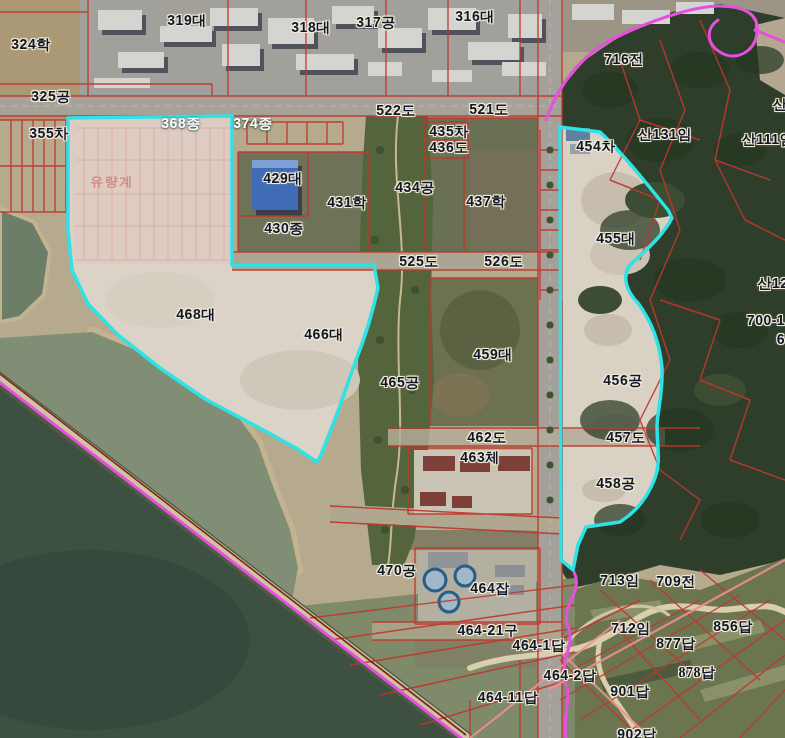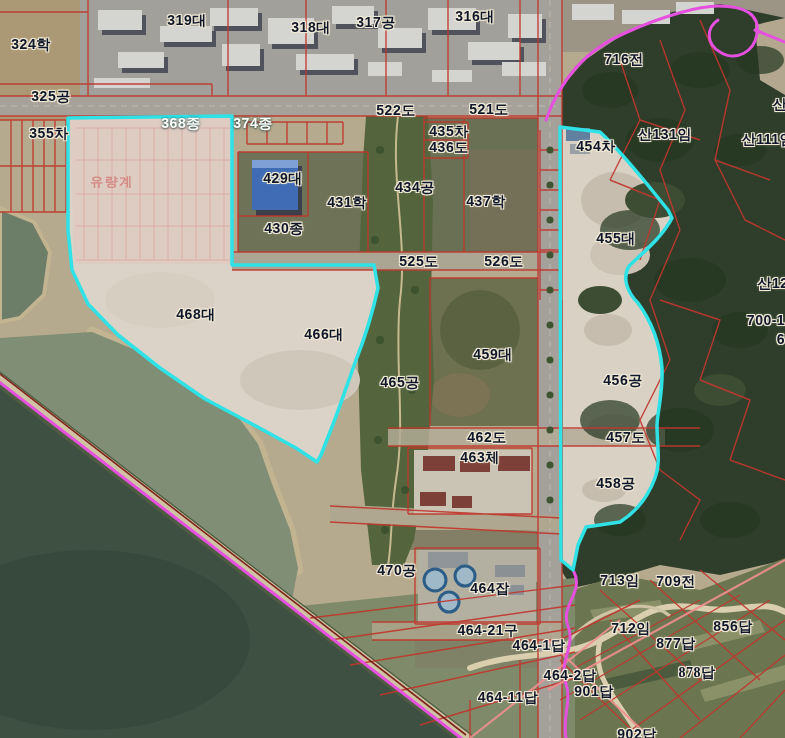--- a/index.html
+++ b/index.html
@@ -313,17 +313,17 @@
       <span class="lbl" style="left: 620px; top: 580px;">713임</span>
       <span class="lbl" style="left: 676px; top: 581px;">709전</span>
       <span class="lbl" style="left: 490px; top: 588px;">464잡</span>
       <span class="lbl" style="left: 733px; top: 626px;">856답</span>
       <span class="lbl" style="left: 631px; top: 628px; text-align: center;">712임</span>
       <span class="lbl" style="left: 488px; top: 630px;">464-21구</span>
       <span class="lbl" style="left: 676px; top: 643px;">877답</span>
       <span class="lbl" style="left: 539px; top: 645px;">464-1답</span>
       <span class="lbl" style="left: 697px; top: 673px; font-family: Liberation Serif, serif;">878답</span>
       <span class="lbl" style="left: 570px; top: 675px;">464-2답</span>
-      <span class="lbl" style="left: 588px; top: 691px; padding-left: 12px;">901답</span>
+      <span class="lbl" style="left: 624px; top: 691px; padding-left: 12px;">901답</span>
       <span class="lbl" style="left: 508px; top: 697px;">464-11답</span>
       <span class="lbl" style="left: 637px; top: 734px;">902답</span>
     </div>
 </div>
 
 </body></html>

